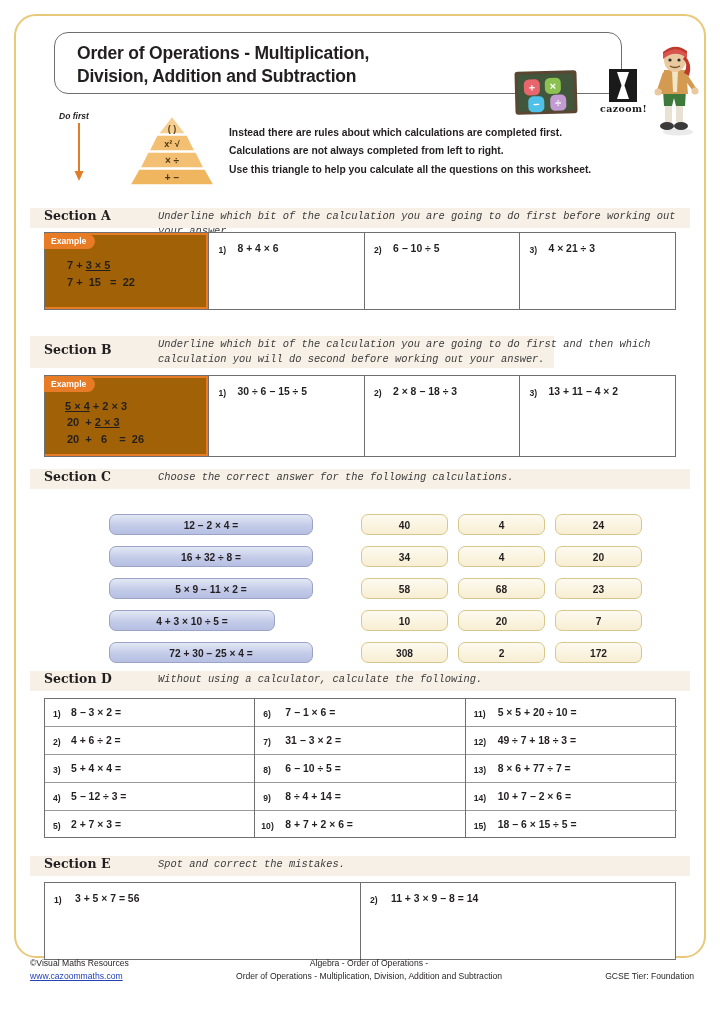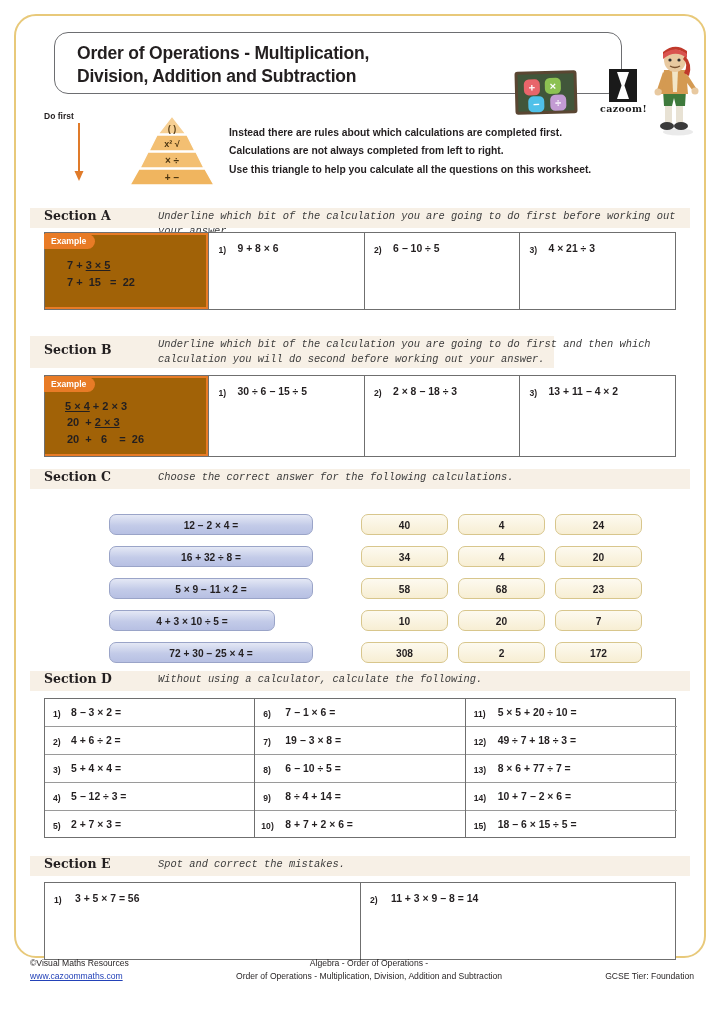--- a/index.html
+++ b/index.html
@@ -86,22 +86,22 @@
     font-weight: bold;
     letter-spacing: 0.4px;
     color: #1a1a1a;
   }
 
   
   .pirate { position: absolute; left: 632px; top: 24px; width: 56px; height: 98px; }
 
   
   .do-first {
-    position: absolute; left: 28px; top: 95px;
-    font-size: 8.5px; font-weight: bold; color: #231f20;
+    position: absolute; left: 43px; top: 95px;
+    font-size: 8.5px; font-weight: bold; color: #231f20; font-style: italic;
   }
   .arrow-down { position: absolute; left: 56px; top: 107px; width: 14px; height: 60px; }
 
   .tri { position: absolute; left: 110px; top: 98px; width: 92px; height: 74px; }
 
   .intro {
     position: absolute; left: 213px; top: 108px; width: 420px;
     font-size: 10.3px; font-weight: bold; line-height: 1.78;
     color: #231f20;
   }
@@ -273,21 +273,21 @@
   </div>
 
   <div class="tbl" style="left:28px; top:216px; width:632px; height:78px;">
     <div class="tcell ex-box" style="width:164px;">
       <div class="ex-tab">Example</div>
       <div class="ex-line" style="left:22px; top:24px;"><span>7 + </span><span class="ul">3 × 5</span></div>
       <div class="ex-line" style="left:22px; top:41px;">7 +  15   =  22</div>
     </div>
     <div class="tcell" style="width:156px;">
       <div class="qn" style="left:9px; top:12px;">1)</div>
-      <div class="q" style="left:28px; top:10px;">9 + 8 × 6</div>
+      <div class="q" style="left:28px; top:10px;">8 + 4 × 6</div>
     </div>
     <div class="tcell" style="width:156px;">
       <div class="qn" style="left:9px; top:12px;">2)</div>
       <div class="q" style="left:28px; top:10px;">6 − 10 ÷ 5</div>
     </div>
     <div class="tcell" style="width:156px;">
       <div class="qn" style="left:9px; top:12px;">3)</div>
       <div class="q" style="left:28px; top:10px;">4 × 21 ÷ 3</div>
     </div>
   </div>
@@ -380,21 +380,21 @@
       </div>
     </div>
 
     <div class="tcell" style="width:211px;">
       <div style="position:absolute;left:0;top:0;width:211px;height:28px;border-bottom:1px solid #9a9a9a;">
         <div class="qn" style="left:8px; top:10px;">6)</div>
         <div class="q" style="left:30px; top:8px;">7 − 1 × 6        =</div>
       </div>
       <div style="position:absolute;left:0;top:28px;width:211px;height:28px;border-bottom:1px solid #9a9a9a;">
         <div class="qn" style="left:8px; top:10px;">7)</div>
-        <div class="q" style="left:30px; top:8px;">19 − 3 × 8      =</div>
+        <div class="q" style="left:30px; top:8px;">31 − 3 × 2      =</div>
       </div>
       <div style="position:absolute;left:0;top:56px;width:211px;height:28px;border-bottom:1px solid #9a9a9a;">
         <div class="qn" style="left:8px; top:10px;">8)</div>
         <div class="q" style="left:30px; top:8px;">6 − 10 ÷ 5      =</div>
       </div>
       <div style="position:absolute;left:0;top:84px;width:211px;height:28px;border-bottom:1px solid #9a9a9a;">
         <div class="qn" style="left:8px; top:10px;">9)</div>
         <div class="q" style="left:30px; top:8px;">8 ÷ 4 + 14      =</div>
       </div>
       <div style="position:absolute;left:0;top:112px;width:211px;height:28px;">

